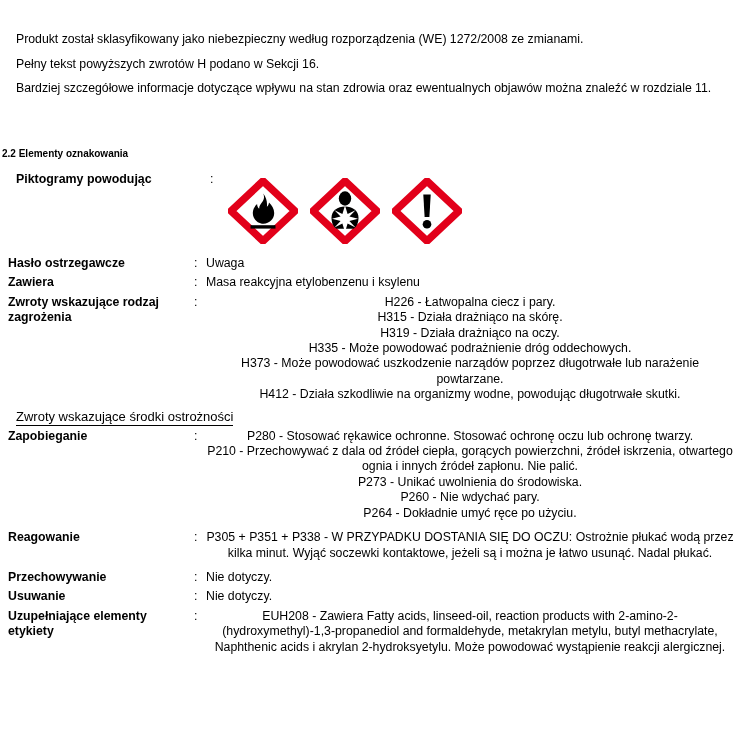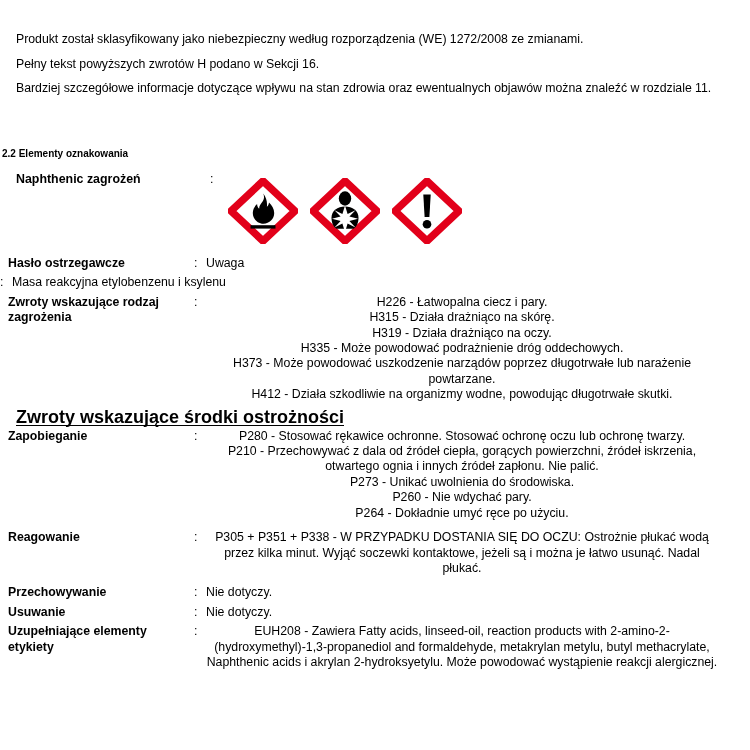--- a/index.html
+++ b/index.html
@@ -97,37 +97,37 @@
     flex: 0 0 auto;
   }
   .row .label.indent { }
   .row .colon {
     width: 12px;
     flex: 0 0 auto;
     line-height: 15.4px;
   }
   .row .value {
     flex: 1 1 auto;
-    padding-right: 32px;
+    padding-right: 16px;
     line-height: 15.4px;
     box-sizing: border-box;
   }
   .value .vline {
     display: block;
     line-height: 15.4px;
     white-space: normal;
     text-align: center;
   }
 
   
   .subheading {
     margin: 6px 8px 3px 0;
     padding-left: 16px;
-    font-weight: bold;
-    font-size: 18px;
+    font-weight: normal;
+    font-size: 13px;
     line-height: 16px;
   }
   .subheading span {
     border-bottom: 1.4px solid #000;
     padding-bottom: 0px;
     display: inline-block;
   }
 
   .gap-sm { height: 5px; }
 </style>
@@ -137,21 +137,21 @@
 <div class="page">
 
   <div class="intro">
     <p>Produkt został sklasyfikowany jako niebezpieczny według rozporządzenia (WE) 1272/2008 ze zmianami.</p>
     <p>Pełny tekst powyższych zwrotów H podano w Sekcji 16.</p>
     <p class="last">Bardziej szczegółowe informacje dotyczące wpływu na stan zdrowia oraz ewentualnych objawów można znaleźć w rozdziale 11.</p>
   </div>
 
   <div class="section-heading">2.2 Elementy oznakowania</div>
 
-  <div class="picto-row-label">Naphthenic zagrożeń</div>
+  <div class="picto-row-label">Piktogramy powodując</div>
   <div class="picto-row-colon">:</div>
 
   <div class="pictograms">
 
     <div class="picto">
       <svg width="70" height="66" viewBox="0 0 70 66">
         <polygon points="35,3 67,33 35,63 3,33" fill="#FFFFFF" stroke="#E2001A" stroke-width="7.5" stroke-linejoin="miter"></polygon>
         <g fill="#000000">
           <path d="M35.2 15.5
                    c1.6 3.6 0.6 6.2 -1.0 8.6
@@ -200,20 +200,21 @@
 
   <div class="rows">
 
     <div class="row">
       <div class="label">Hasło ostrzegawcze</div>
       <div class="colon">:</div>
       <div class="value">Uwaga</div>
     </div>
 
     <div class="row">
+      <div class="label">Zawiera</div>
       <div class="colon">:</div>
       <div class="value">Masa reakcyjna etylobenzenu i ksylenu</div>
     </div>
 
     <div class="row">
       <div class="label">
         <span>Zwroty wskazujące rodzaj</span><br>
         <span>zagrożenia</span>
       </div>
       <div class="colon">:</div>

